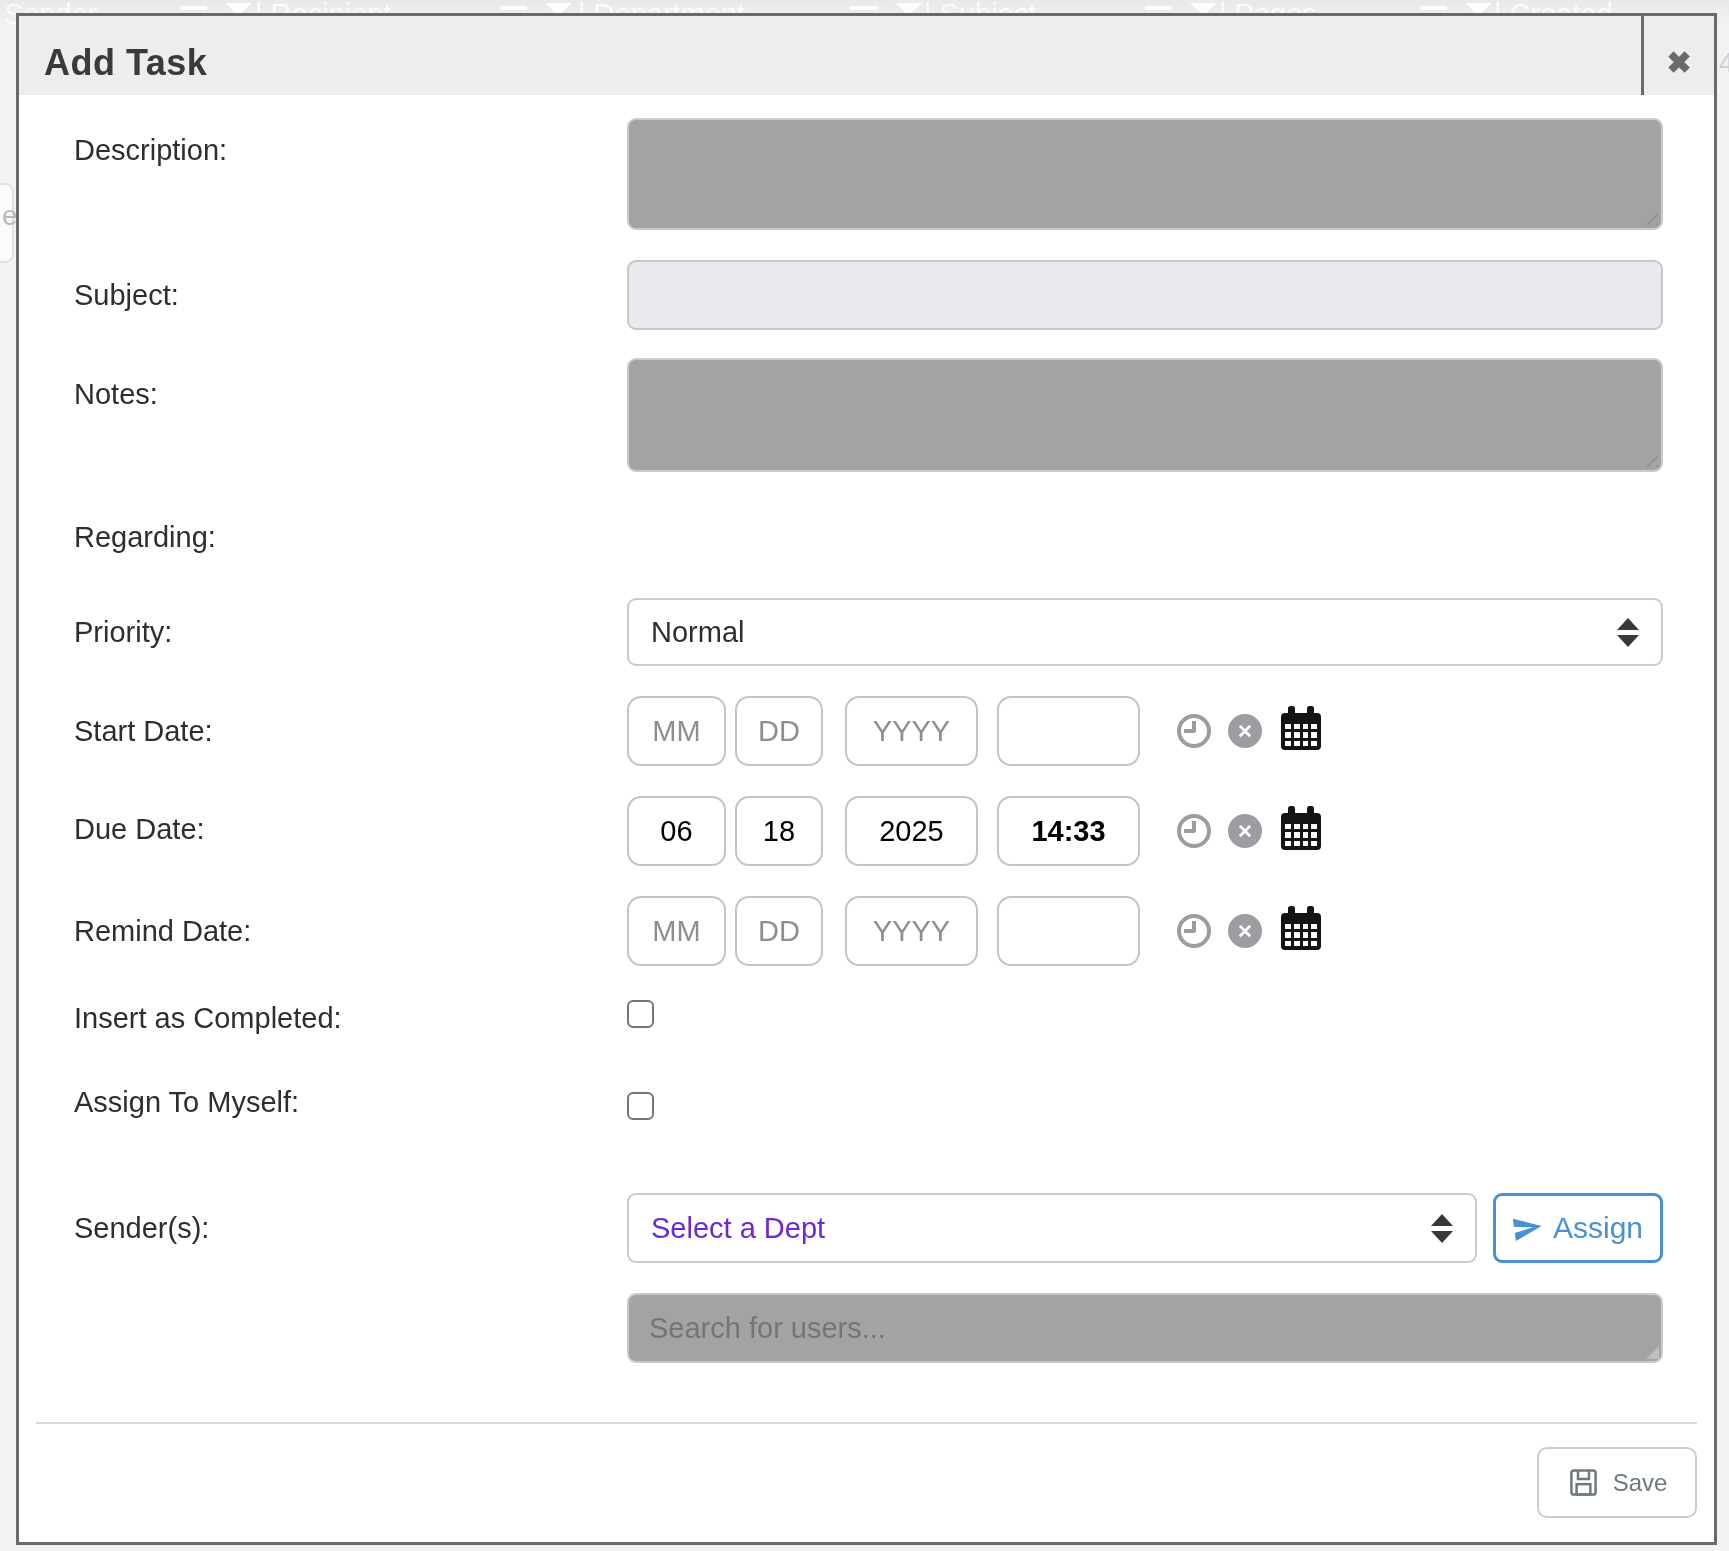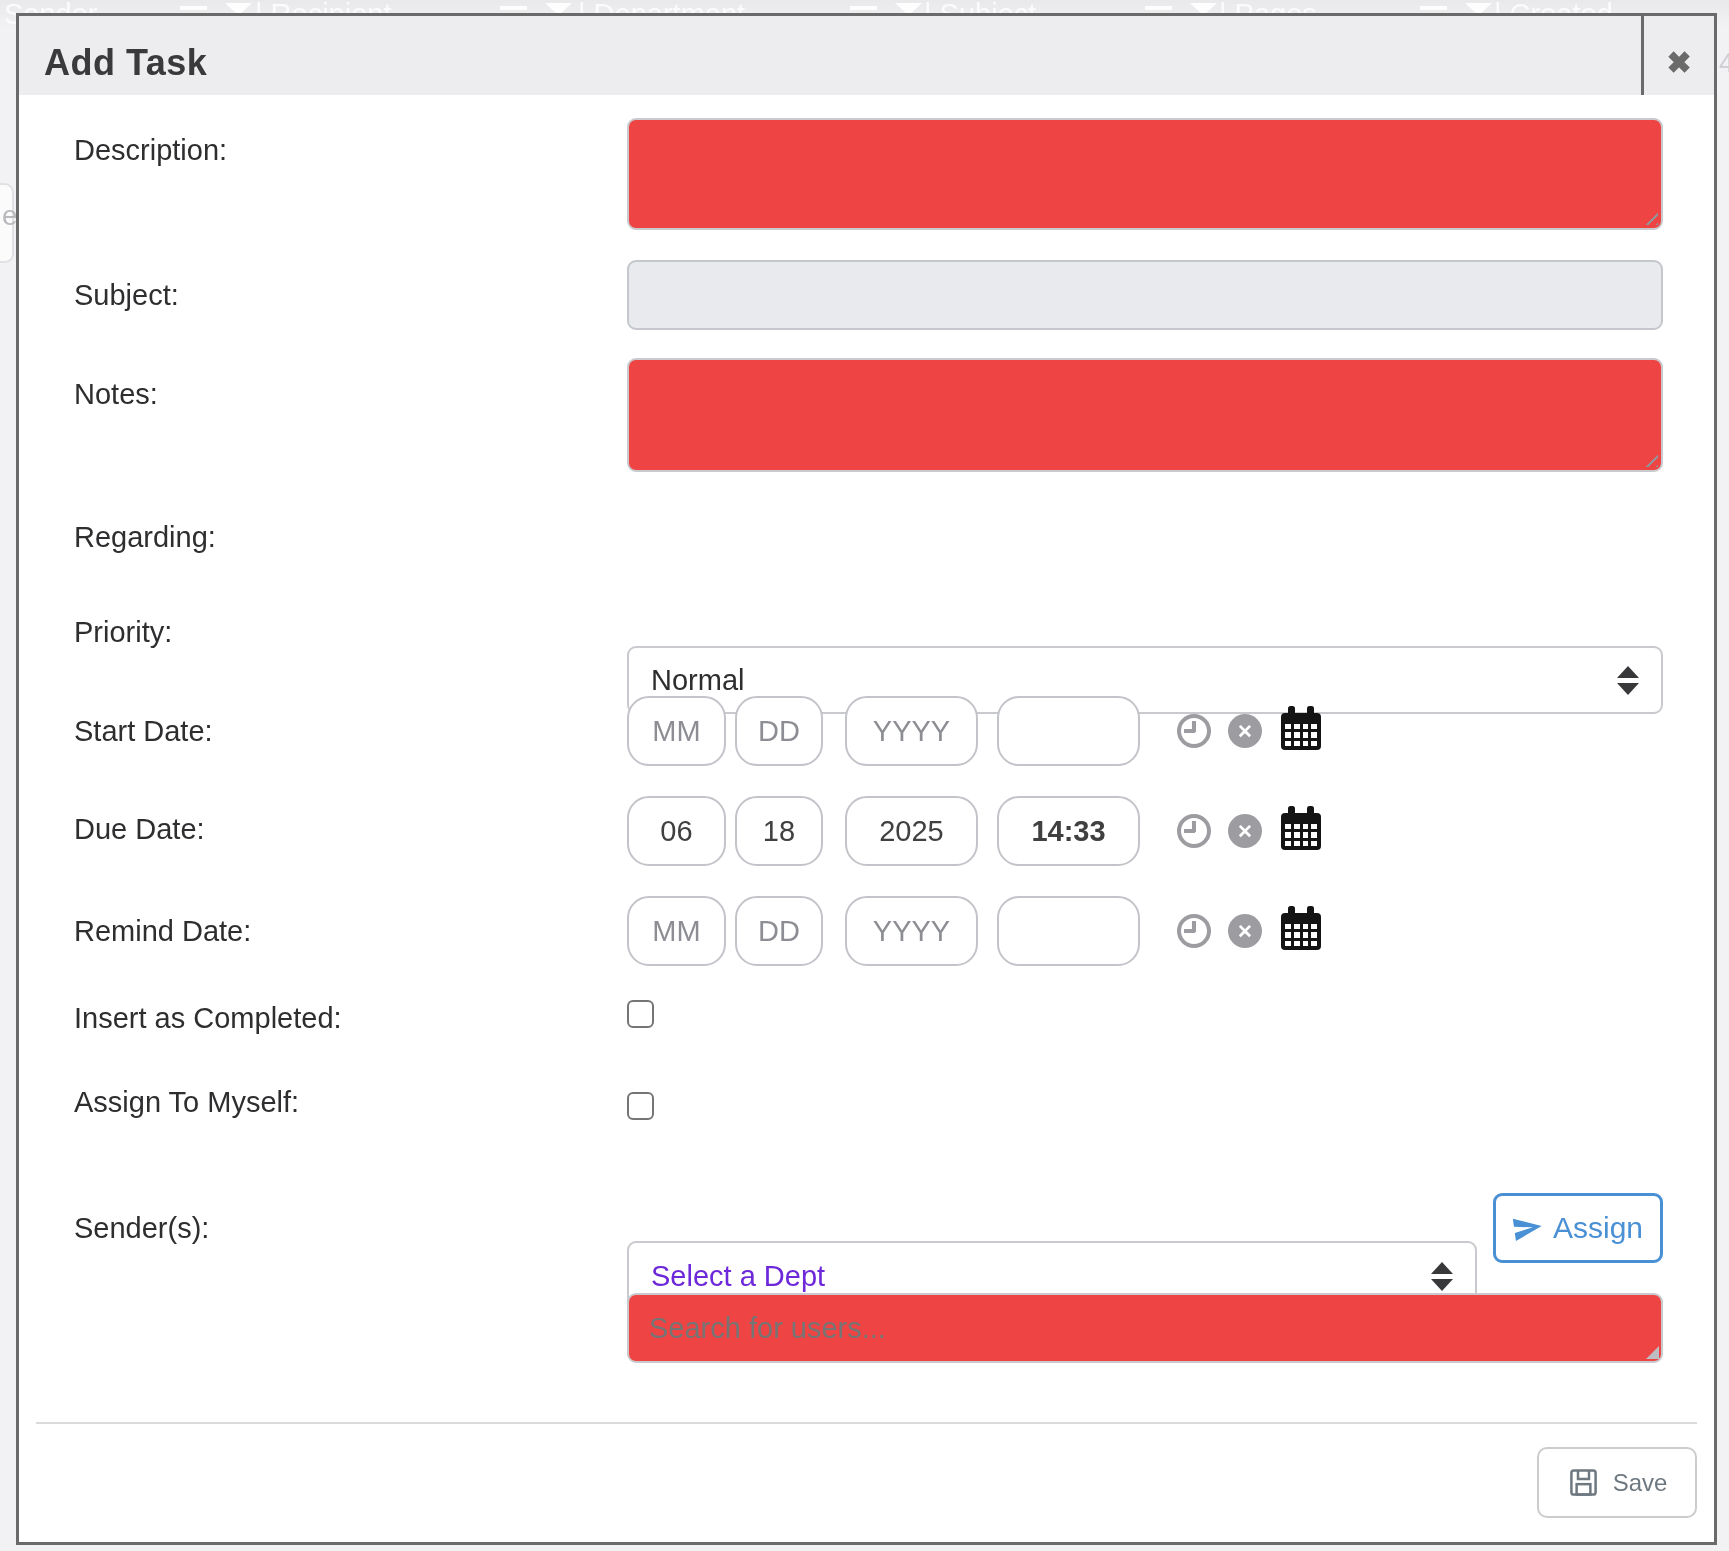--- a/index.html
+++ b/index.html
@@ -61,21 +61,21 @@
 
   .modal-body { position:absolute; left:0; top:79px; right:0; bottom:0; background:#fff; }
 
   .lbl {
     position:absolute; left:55px; font-size:29px; line-height:34px; color:#2e2e30;
     white-space:nowrap;
   }
 
   .ctl {
     position:absolute; left:608px; width:1036px;
-    border:2px solid #c9cace; border-radius:9px; background:#ef4444;
+    border:2px solid #c9cace; border-radius:9px; background:#a3a3a3;
     font-family:"Liberation Sans", sans-serif; font-size:29px; color:#222;
   }
   textarea.ctl { resize:none; padding:14px 20px; outline:none; }
   .ta-wrap { position:absolute; left:608px; width:1036px; }
   .ta-wrap textarea { position:absolute; left:0; top:0; width:100%; height:100%; }
   .grip-lines {
     position:absolute; right:5px; bottom:5px; width:17px; height:17px;
     clip-path:polygon(100% 0,100% 100%,0 100%);
     background:repeating-linear-gradient(135deg,#939398 0 2.5px,transparent 2.5px 7.5px);
     pointer-events:none;
@@ -84,32 +84,32 @@
     position:absolute; right:4px; bottom:4px; width:13px; height:13px;
     clip-path:polygon(100% 0,100% 100%,0 100%); background:#bdbdc2;
     pointer-events:none;
   }
   .input-disabled { height:70px; background:#e8eaee; border-color:#c5c7cc; }
 
   .selectbox {
     display:flex; align-items:center; height:68px; padding:0 22px;
     cursor:pointer; position:absolute; left:608px;
     border:2px solid #c9cace; border-radius:9px; background:#fff;
-    font-size:29px; color:#2e2e30;margin-top:48px;
+    font-size:29px; color:#2e2e30;
   }
   .selectbox .sel-text { flex:1; }
   .updown { display:flex; flex-direction:column; align-items:center; margin-left:12px; }
   .tri-up { width:0; height:0; border-left:11px solid transparent; border-right:11px solid transparent; border-bottom:12px solid #38383a; margin-bottom:5px; }
   .tri-down { width:0; height:0; border-left:11px solid transparent; border-right:11px solid transparent; border-top:12px solid #38383a; }
 
   .daterow { position:absolute; left:608px; width:720px; height:70px; }
   .dinp {
     position:absolute; top:0; height:70px; text-align:center;
-    border:2px solid #c3c4c9; border-radius:22px; background:#fff;
-    font-family:"Liberation Sans", sans-serif; font-size:29px; color:#404040; outline:none;
+    border:2px solid #c3c4c9; border-radius:14px; background:#fff;
+    font-family:"Liberation Sans", sans-serif; font-size:29px; color:#000000; outline:none;
   }
   .dinp::placeholder { color:#8d8e93; opacity:1; }
   .d-mm { left:0;   width:99px; }
   .d-dd { left:108px; width:88px; }
   .d-yy { left:218px; width:133px; }
   .d-tm { left:370px; width:143px;font-weight:bold; }
 
   .icon-clock {
     position:absolute; left:550px; top:18px; width:34px; height:34px;
     border:4px solid #9d9da1; border-radius:50%; cursor:pointer;

